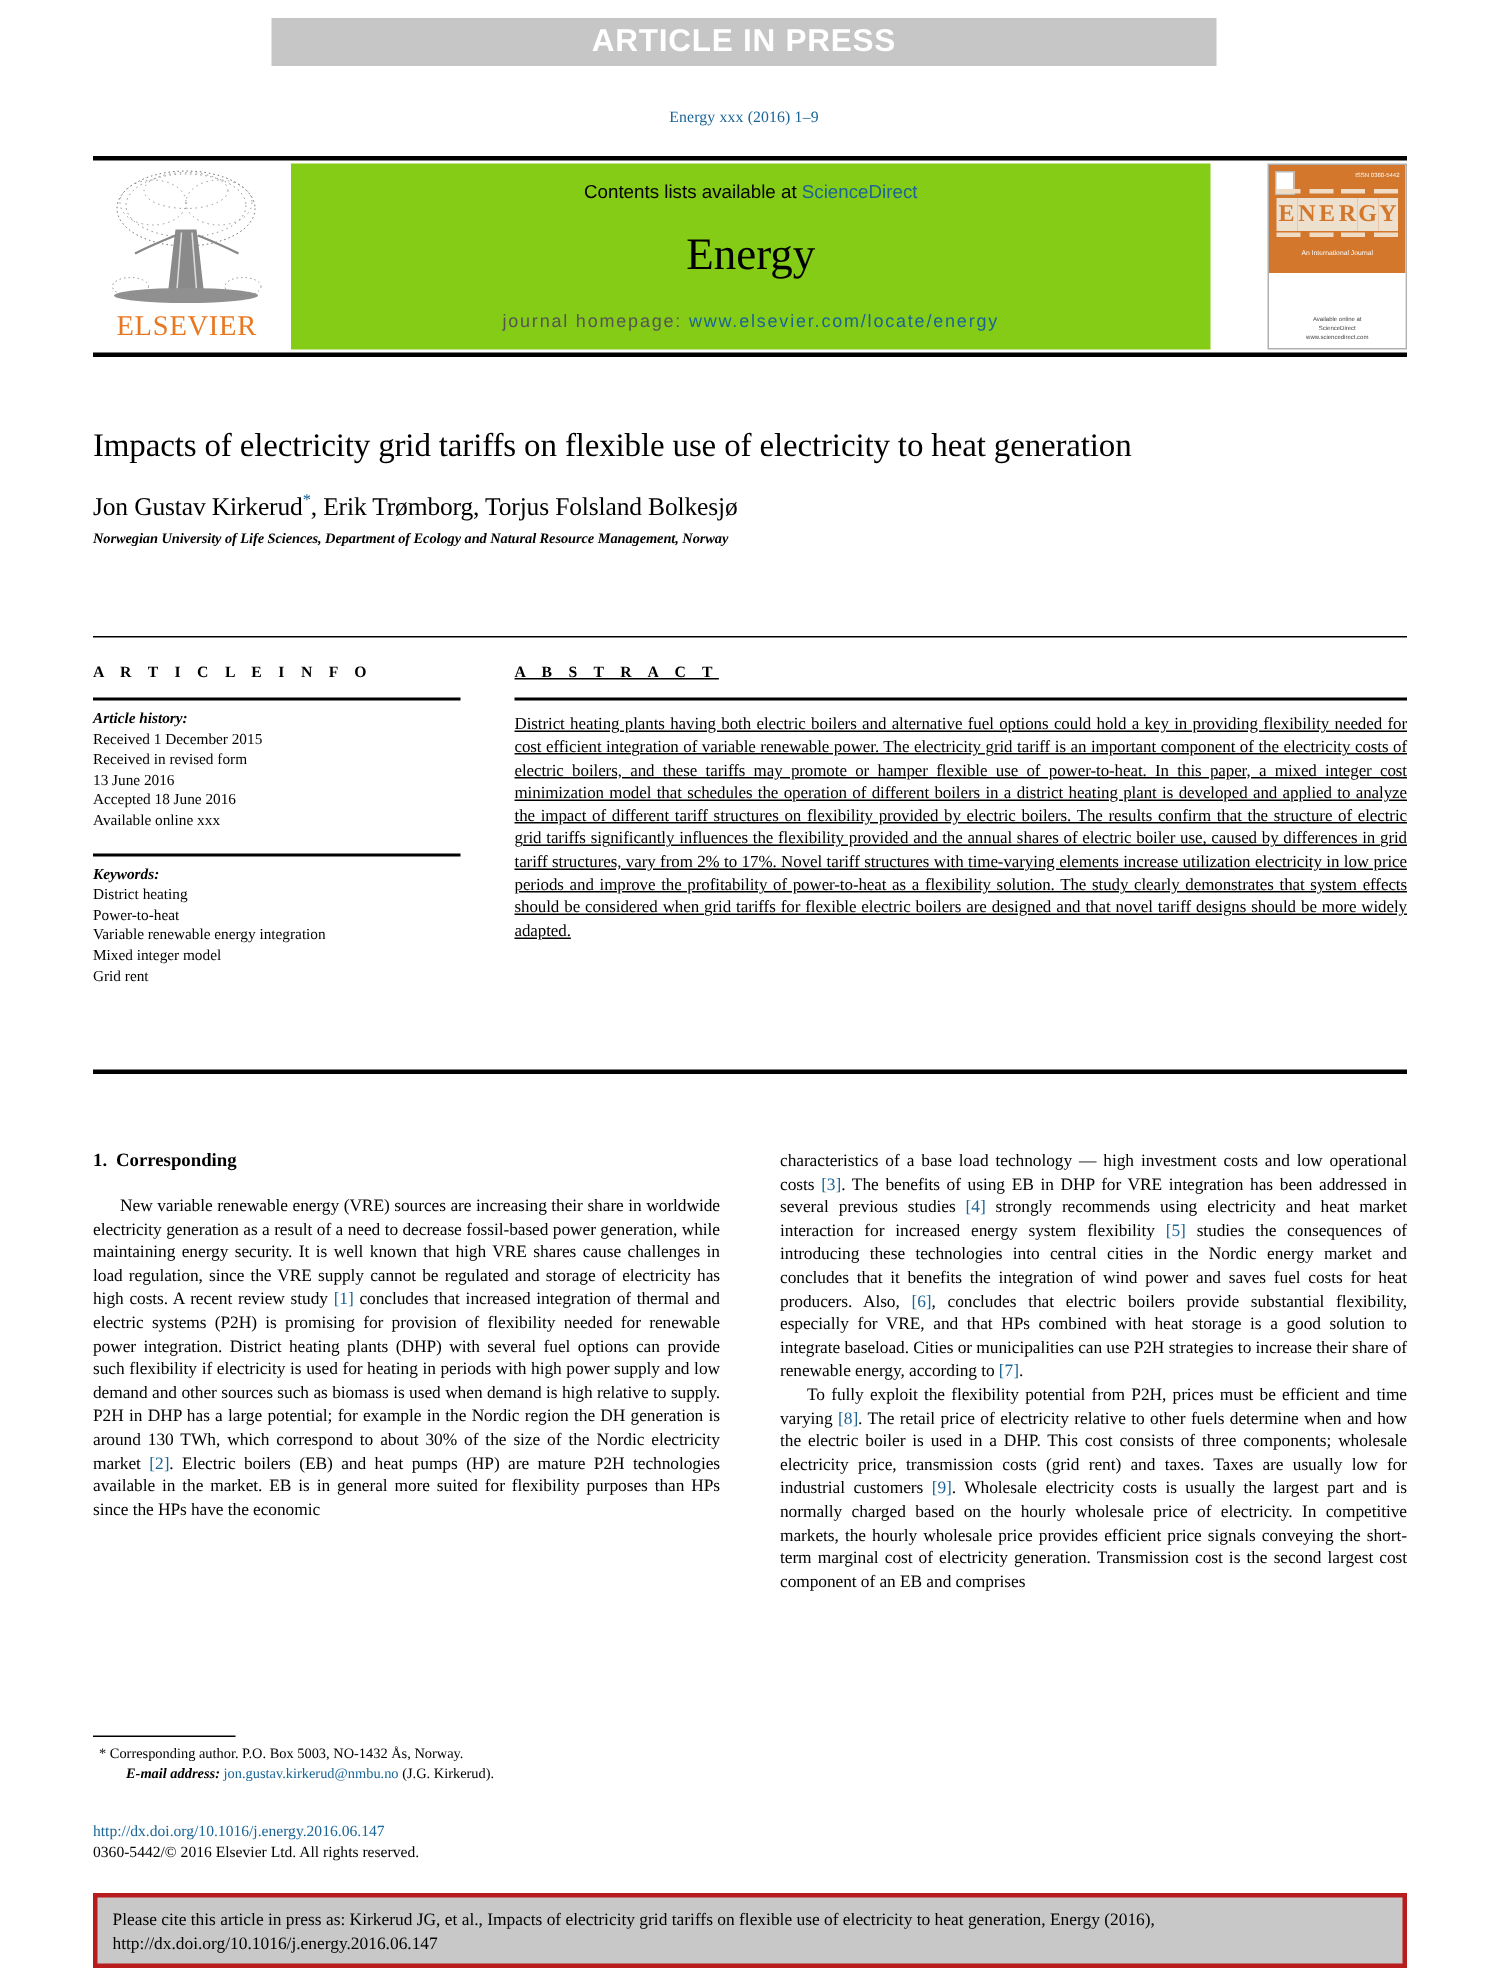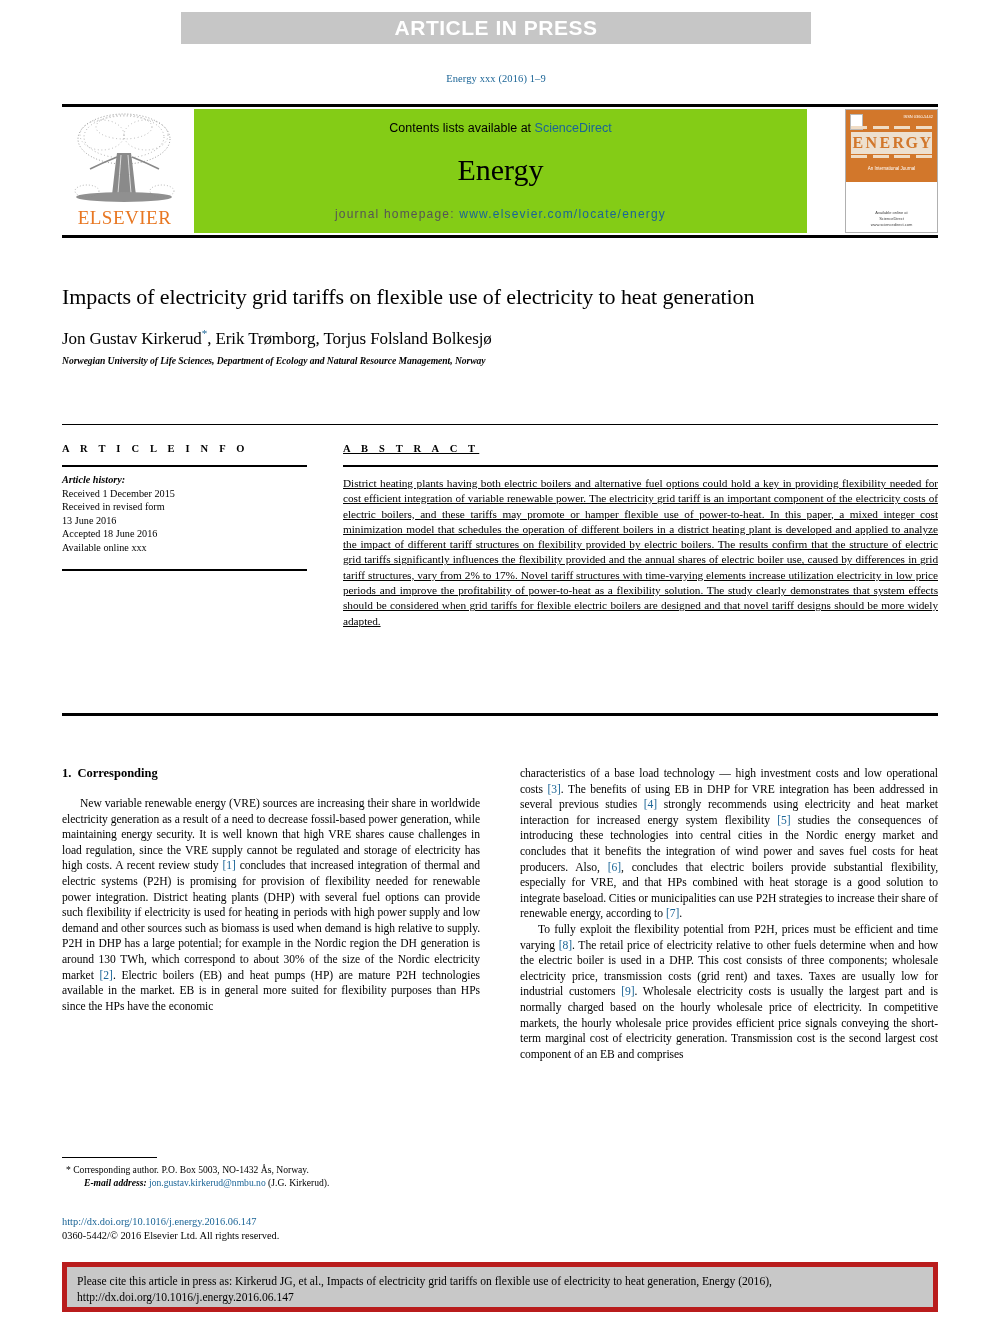--- a/index.html
+++ b/index.html
@@ -387,21 +387,21 @@
   .doi-block .doi { color: #1a6496; }
 
   
   .cite-box {
     position: absolute;
     left: 62px;
     top: 1262px;
     width: 876px;
     height: 50px;
     background: #c8c8c8;
-    border: 5px solid #b91c1c;
+    border: 3px solid #b91c1c;
     box-sizing: border-box;
   }
   .cite-inner {
     margin: 7px 10px;
     font-family: "Liberation Serif", serif;
     font-size: 11.6px;
     line-height: 15.5px;
   }
 </style>
 </head>
@@ -500,20 +500,28 @@
     <div class="info-rule"></div>
     <div class="info-body">
       <div class="ital">Article history:</div>
       <div>Received 1 December 2015</div>
       <div>Received in revised form</div>
       <div>13 June 2016</div>
       <div>Accepted 18 June 2016</div>
       <div>Available online xxx</div>
     </div>
     <div class="kw-rule"></div>
+    <div class="info-body">
+      <div class="ital">Keywords:</div>
+      <div>District heating</div>
+      <div>Power-to-heat</div>
+      <div>Variable renewable energy integration</div>
+      <div>Mixed integer model</div>
+      <div>Grid rent</div>
+    </div>
   </div>
 
   <div class="abs-col">
     <div class="section-caps">A B S T R A C T</div>
     <div class="abs-rule"></div>
     <div class="abs-text">District heating plants having both electric boilers and alternative fuel options could hold a key in providing flexibility needed for cost efficient integration of variable renewable power. The electricity grid tariff is an important component of the electricity costs of electric boilers, and these tariffs may promote or hamper flexible use of power-to-heat. In this paper, a mixed integer cost minimization model that schedules the operation of different boilers in a district heating plant is developed and applied to analyze the impact of different tariff structures on flexibility provided by electric boilers. The results confirm that the structure of electric grid tariffs significantly influences the flexibility provided and the annual shares of electric boiler use, caused by differences in grid tariff structures, vary from 2% to 17%. Novel tariff structures with time-varying elements increase utilization electricity in low price periods and improve the profitability of power-to-heat as a flexibility solution. The study clearly demonstrates that system effects should be considered when grid tariffs for flexible electric boilers are designed and that novel tariff designs should be more widely adapted.</div>
   </div>
 
   <div class="rule-bottom"></div>
 

